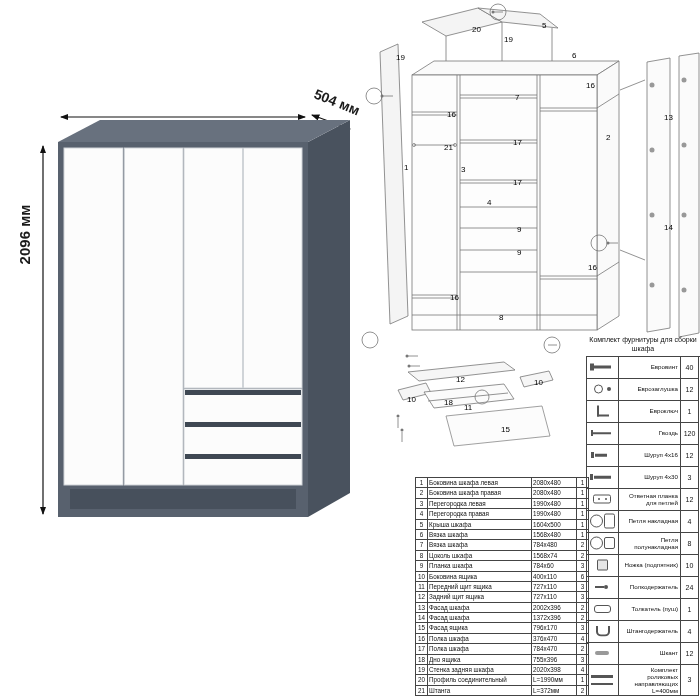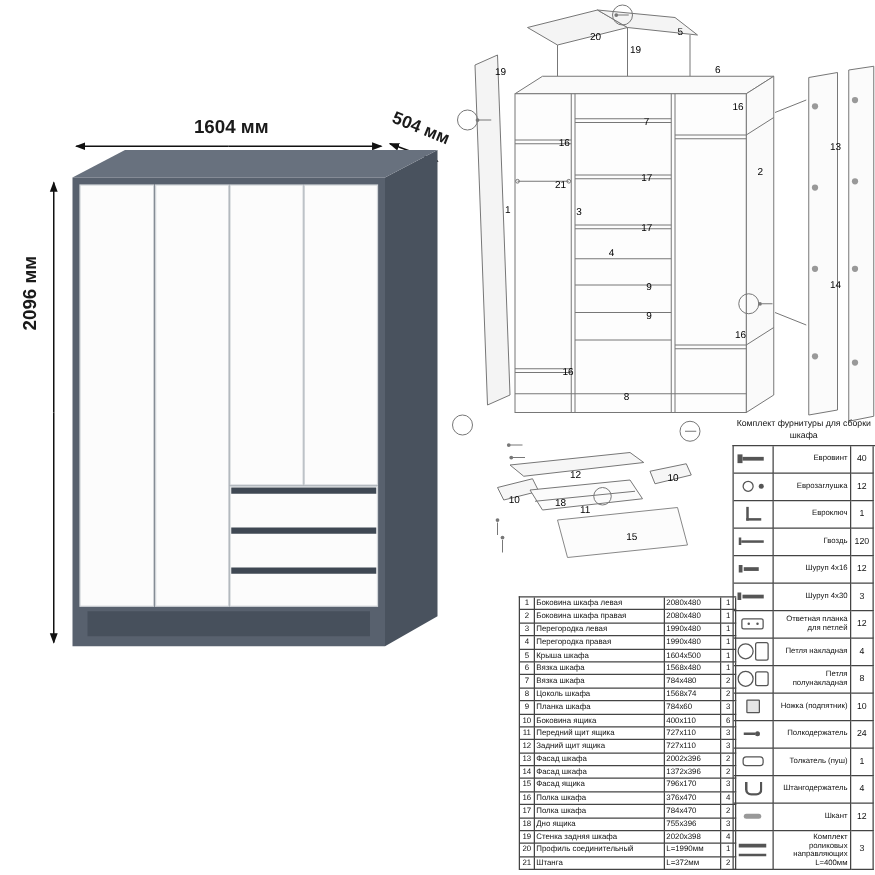--- a/index.html
+++ b/index.html
@@ -91,21 +91,20 @@
         <rect x="223.5" y="58" width="58.5" height="240" fill="#fcfcfc" stroke="#d0d4d8"></rect>
 
         <rect x="164" y="299" width="118" height="96" fill="#fcfcfc" stroke="#d0d4d8"></rect>
         <rect x="165" y="300" width="116" height="5" fill="#3f4853"></rect>
         <rect x="165" y="332" width="116" height="5" fill="#3f4853"></rect>
         <rect x="165" y="364" width="116" height="5" fill="#3f4853"></rect>
 
         <rect x="50" y="399" width="226" height="20" fill="#47505c"></rect>
       </g>
     </svg>
-    <span class="dim dim-w">1604 мм</span>
     <span class="dim dim-d">504 мм</span>
     <span class="dim dim-h">2096 мм</span>
   </div>
 
   <div class="diagram-area">
     <svg width="348" height="470" viewBox="0 0 348 470">
       <g stroke="#777" stroke-width="0.8" fill="none">
 
         <polygon points="28,52 46,44 56,316 38,324" fill="#f4f4f4"></polygon>
         <polygon points="70,22 126,8 150,22 94,36" fill="#f4f4f4"></polygon>

